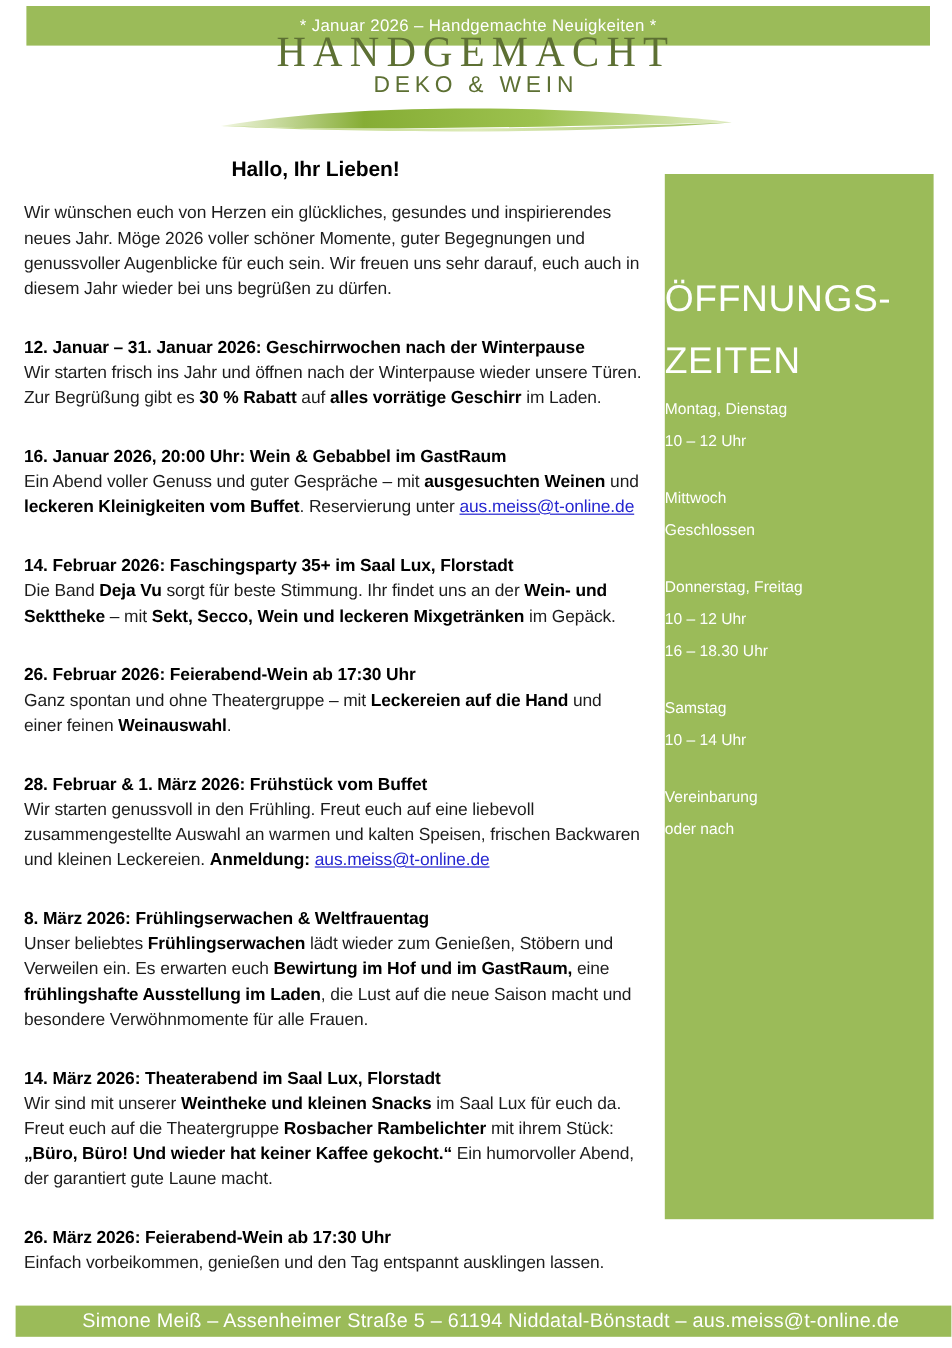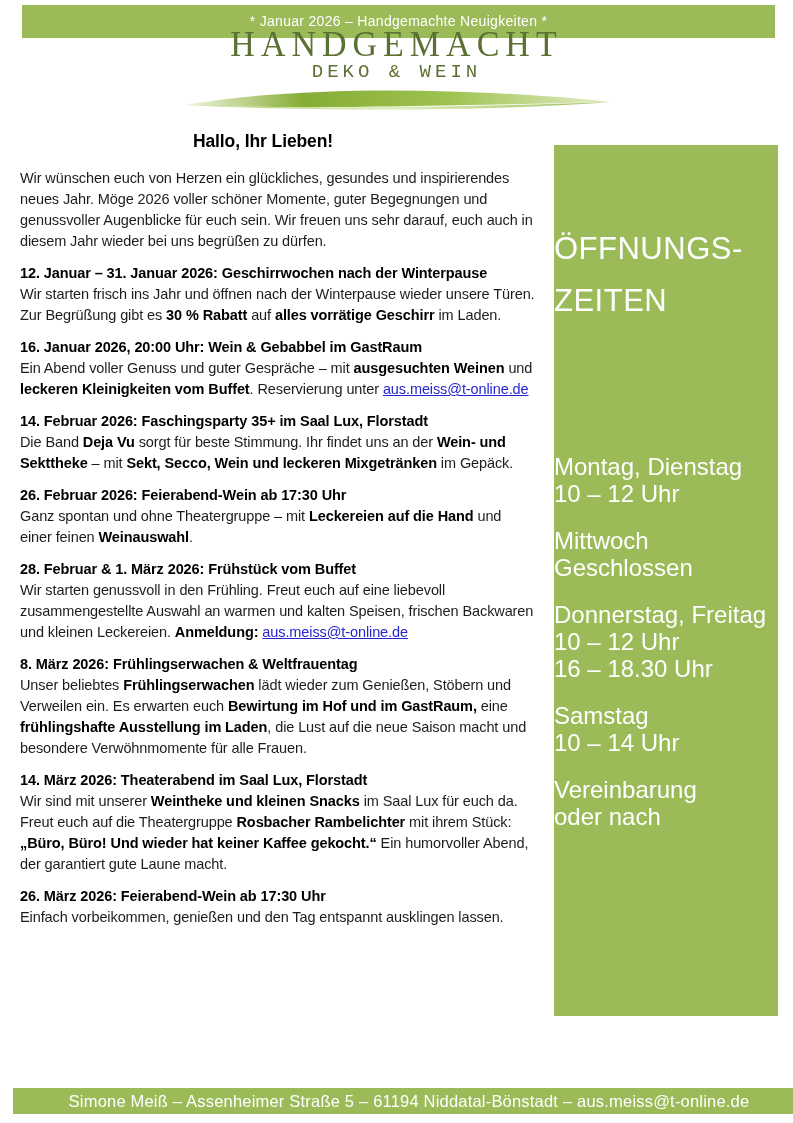--- a/index.html
+++ b/index.html
@@ -42,21 +42,21 @@
   }
   .logo-title {
     font-family: "Liberation Serif", serif;
     font-size: 34px;
     line-height: 32px;
     letter-spacing: 6px;
     transform: scaleY(1.06);
     font-weight: 400;
   }
   .logo-subtitle {
-    font-family: Liberation Mono, monospace;
+    font-family: Liberation Sans, sans-serif;
     font-size: 19px;
     line-height: 18px;
     letter-spacing: 4px;
     margin-top: 3px;
     font-weight: 400;
   }
   .swoosh { display: block; margin: 7px auto 0 auto; }
 
   
   .main-col {
@@ -69,43 +69,42 @@
   }
   .greeting {
     margin: 0 30px 16px 0;
     font-size: 17.5px;
     line-height: 21px;
     font-weight: bold;
     text-align: center;
     color: #000000;
   }
   .intro { margin: 0; }
-  .section { margin-top: 11px; }
+  .section { margin-top: 28px; }
   .sec-heading { font-weight: bold; color: #000000; }
   .sec-body { margin: 0; }
   .sec-body b { color: #000000; }
   a.email-link { color: var(--link); text-decoration: underline; cursor: pointer; }
 
   
   .sidebar {
     position: absolute;
     left: 554px; top: 145px;
     width: 224px; height: 871px;
     background: var(--green);
     color: #ffffff;
   }
   .sidebar-title {
     margin-top: 78px;
     font-size: 31px;
     line-height: 52px;
     letter-spacing: 0.5px;
   }
   .hours-list {
-    margin-top: 126px;
-    font-size: 24px;
+    font-size: 13px;
     line-height: 27px;
   }
   .hours-group { margin-bottom: 20px; }
 
   
   .footer-banner {
     position: absolute;
     left: 13px; top: 1088px;
     width: 792px; height: 26px;
     background: var(--green);

